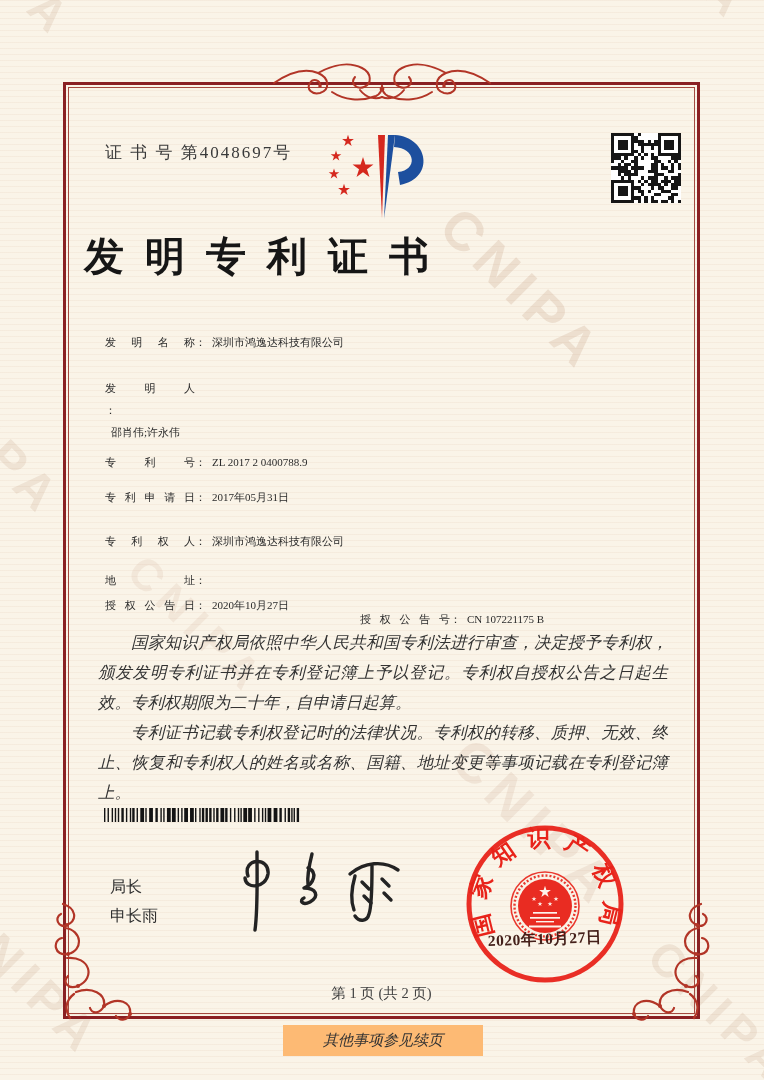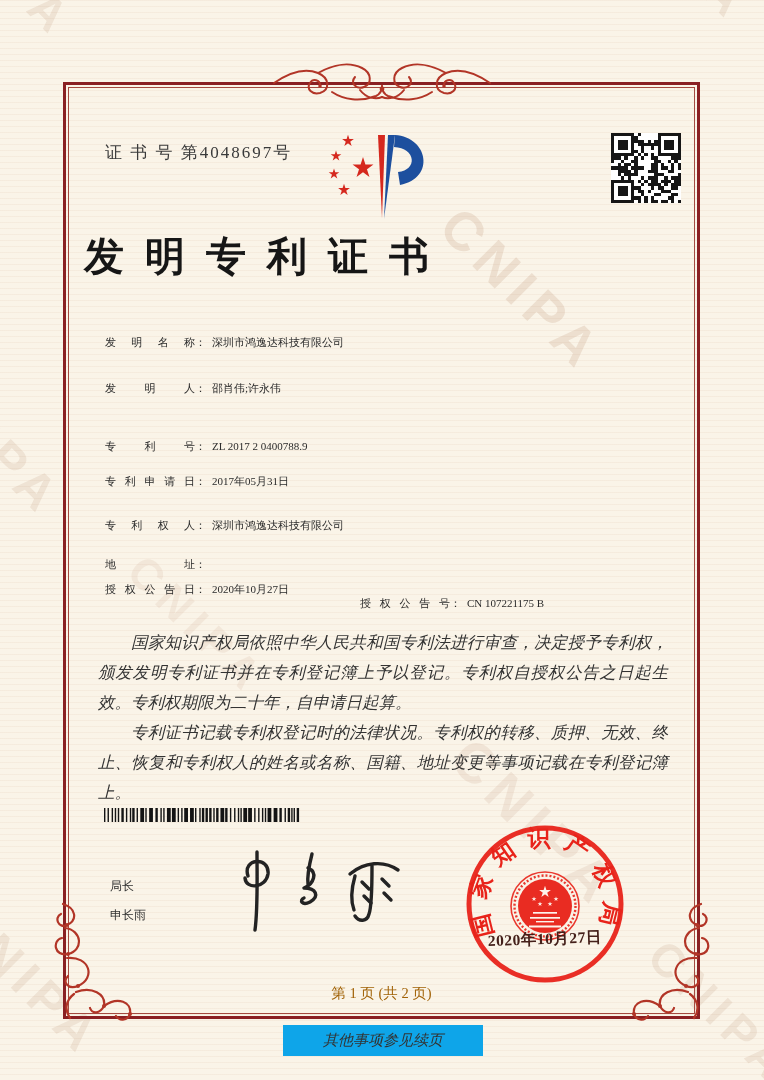--- a/index.html
+++ b/index.html
@@ -23,23 +23,23 @@
   .field{display:flex;position:relative;}
   .flabel{width:90px;flex:none;text-align:justify;text-align-last:justify;color:#2b2b2b;}
   .fcolon{flex:none;}
   .fvalue{margin-left:6px;}
   .addr-val{max-width:452px;}
   .grant2{position:absolute;left:255px;top:14px;display:flex;}
   .paras{left:98px;top:628px;width:570px;font-size:16.5px;line-height:1.82;text-align:justify;
       color:#333;font-style:italic;z-index:3;}
   .paras p{margin:0;text-indent:2em;}
   .officials{left:110px;top:872px;font-family:"Liberation Sans","DejaVu Sans",sans-serif;
-      font-size:12px;line-height:29px;color:#2f2f2f;z-index:3;}
-  .page-num{left:63px;top:984px;width:637px;text-align:center;font-size:14.5px;color:#a16207;z-index:3;}
-  .note-strip{left:283px;top:1025px;width:200px;height:31px;background:#0ea5e9;z-index:4;
+      font-size:16px;line-height:29px;color:#2f2f2f;z-index:3;}
+  .page-num{left:63px;top:984px;width:637px;text-align:center;font-size:14.5px;color:#404040;z-index:3;}
+  .note-strip{left:283px;top:1025px;width:200px;height:31px;background:#fdba74;z-index:4;
       display:flex;align-items:center;justify-content:center;font-size:15px;font-style:italic;color:#333;}
   svg{display:block;}
   .seal-arc{font-size:23px;font-weight:bold;letter-spacing:12px;fill:#e8231a;
       font-family:"Liberation Serif","DejaVu Serif",serif;}
   .seal-date{font-size:15.5px;font-weight:bold;letter-spacing:0.5px;fill:#44201a;
       font-family:"Liberation Serif","DejaVu Serif",serif;}
 </style>
 </head>
 <body>
 
@@ -367,21 +367,21 @@
 </svg>
 
 <div class="abs title">发明专利证书</div>
 
 <div class="abs fields">
   <div class="field" style="margin-bottom:24px;">
     <span class="flabel">发明名称</span>
       <span class="fcolon">：</span>
     <span class="fvalue">深圳市鸿逸达科技有限公司</span>
   </div>
-  <div class="field" style="margin-bottom:36px;">
+  <div class="field" style="margin-bottom:8px;flex-direction:column;">
     <span class="flabel">发明人</span>
       <span class="fcolon">：</span>
     <span class="fvalue">邵肖伟;许永伟</span>
   </div>
   <div class="field" style="margin-bottom:13px;">
     <span class="flabel">专利号</span>
       <span class="fcolon">：</span>
     <span class="fvalue">ZL 2017 2 0400788.9</span>
   </div>
   <div class="field" style="margin-bottom:22px;">

